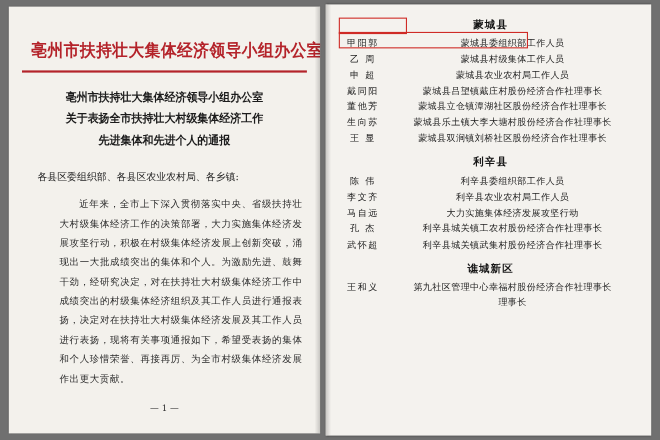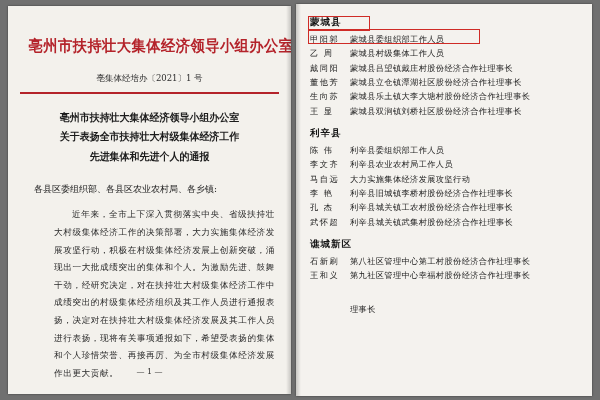--- a/index.html
+++ b/index.html
@@ -122,20 +122,21 @@
   .county-head {
     font-family: "DejaVu Serif", serif;
     font-weight: bold;
     font-size: 9.5px;
     color: #151515;
     margin: 0 0 3px 0;
     letter-spacing: 1px;
   }
   .group {
     margin-bottom: 9px;
+    text-align: center;
   }
   .roster-row {
     display: flex;
     align-items: baseline;
     font-family: "DejaVu Serif", serif;
     font-size: 8.2px;
     color: #222;
     line-height: 1.75;
     letter-spacing: 0.4px;
   }
@@ -150,21 +151,20 @@
     white-space: nowrap;
     overflow: hidden;
   }
   .r-cont {
     padding-left: 40px;
     font-family: "DejaVu Serif", serif;
     font-size: 8.2px;
     color: #222;
     line-height: 1.7;
     letter-spacing: 0.4px;
-    margin-top: 20px;
   }
   
   .redbox {
     position: absolute;
     border: 1.4px solid #cf2b26;
     pointer-events: none;
   }
   #box-county {
     left: 308px;
     top: 16px;
@@ -193,21 +193,20 @@
 </head>
 <body>
 
 <div class="scan">
 
   <div class="page-left">
     <div class="inner-left">
 
       <div class="masthead">亳州市扶持壮大集体经济领导小组办公室文件</div>
 
-      <div class="doc-number">亳集体经培办〔2021〕1 号</div>
 
       <div class="redline"></div>
 
       <div class="title-block">
         <div>亳州市扶持壮大集体经济领导小组办公室</div>
         <div>关于表扬全市扶持壮大村级集体经济工作</div>
         <div>先进集体和先进个人的通报</div>
       </div>
 
       <div class="recipient">各县区委组织部、各县区农业农村局、各乡镇:</div>
@@ -227,20 +226,24 @@
         <div class="county-head">蒙城县</div>
         <div class="roster-row">
           <div class="r-name">甲阳郭</div>
           <div class="r-title">蒙城县委组织部工作人员</div>
         </div>
         <div class="roster-row">
           <div class="r-name">乙 周</div>
           <div class="r-title">蒙城县村级集体工作人员</div>
         </div>
         <div class="roster-row">
+          <div class="r-name">申 超</div>
+          <div class="r-title">蒙城县农业农村局工作人员</div>
+        </div>
+        <div class="roster-row">
           <div class="r-name">戴同阳</div>
           <div class="r-title">蒙城县吕望镇戴庄村股份经济合作社理事长</div>
         </div>
         <div class="roster-row">
           <div class="r-name">董他芳</div>
           <div class="r-title">蒙城县立仓镇潭湖社区股份经济合作社理事长</div>
         </div>
         <div class="roster-row">
           <div class="r-name">生向苏</div>
           <div class="r-title">蒙城县乐土镇大李大塘村股份经济合作社理事长</div>
@@ -259,40 +262,32 @@
         </div>
         <div class="roster-row">
           <div class="r-name">李文齐</div>
           <div class="r-title">利辛县农业农村局工作人员</div>
         </div>
         <div class="roster-row">
           <div class="r-name">马自远</div>
           <div class="r-title">大力实施集体经济发展攻坚行动</div>
         </div>
         <div class="roster-row">
-          <div class="r-name">李 艳</div>
-          <div class="r-title">利辛县旧城镇李桥村股份经济合作社理事长</div>
-        </div>
-        <div class="roster-row">
           <div class="r-name">孔 杰</div>
           <div class="r-title">利辛县城关镇工农村股份经济合作社理事长</div>
         </div>
         <div class="roster-row">
           <div class="r-name">武怀超</div>
           <div class="r-title">利辛县城关镇武集村股份经济合作社理事长</div>
         </div>
       </div>
 
       <div class="group">
         <div class="county-head">谯城新区</div>
         <div class="roster-row">
-          <div class="r-name">石新刷</div>
-          <div class="r-title">第八社区管理中心第工村股份经济合作社理事长</div>
-        </div>
-        <div class="roster-row">
           <div class="r-name">王和义</div>
           <div class="r-title">第九社区管理中心幸福村股份经济合作社理事长</div>
         </div>
         <div class="r-cont">理事长</div>
       </div>
 
     </div>
   </div>
 
   <div class="redbox" id="box-county"></div>

